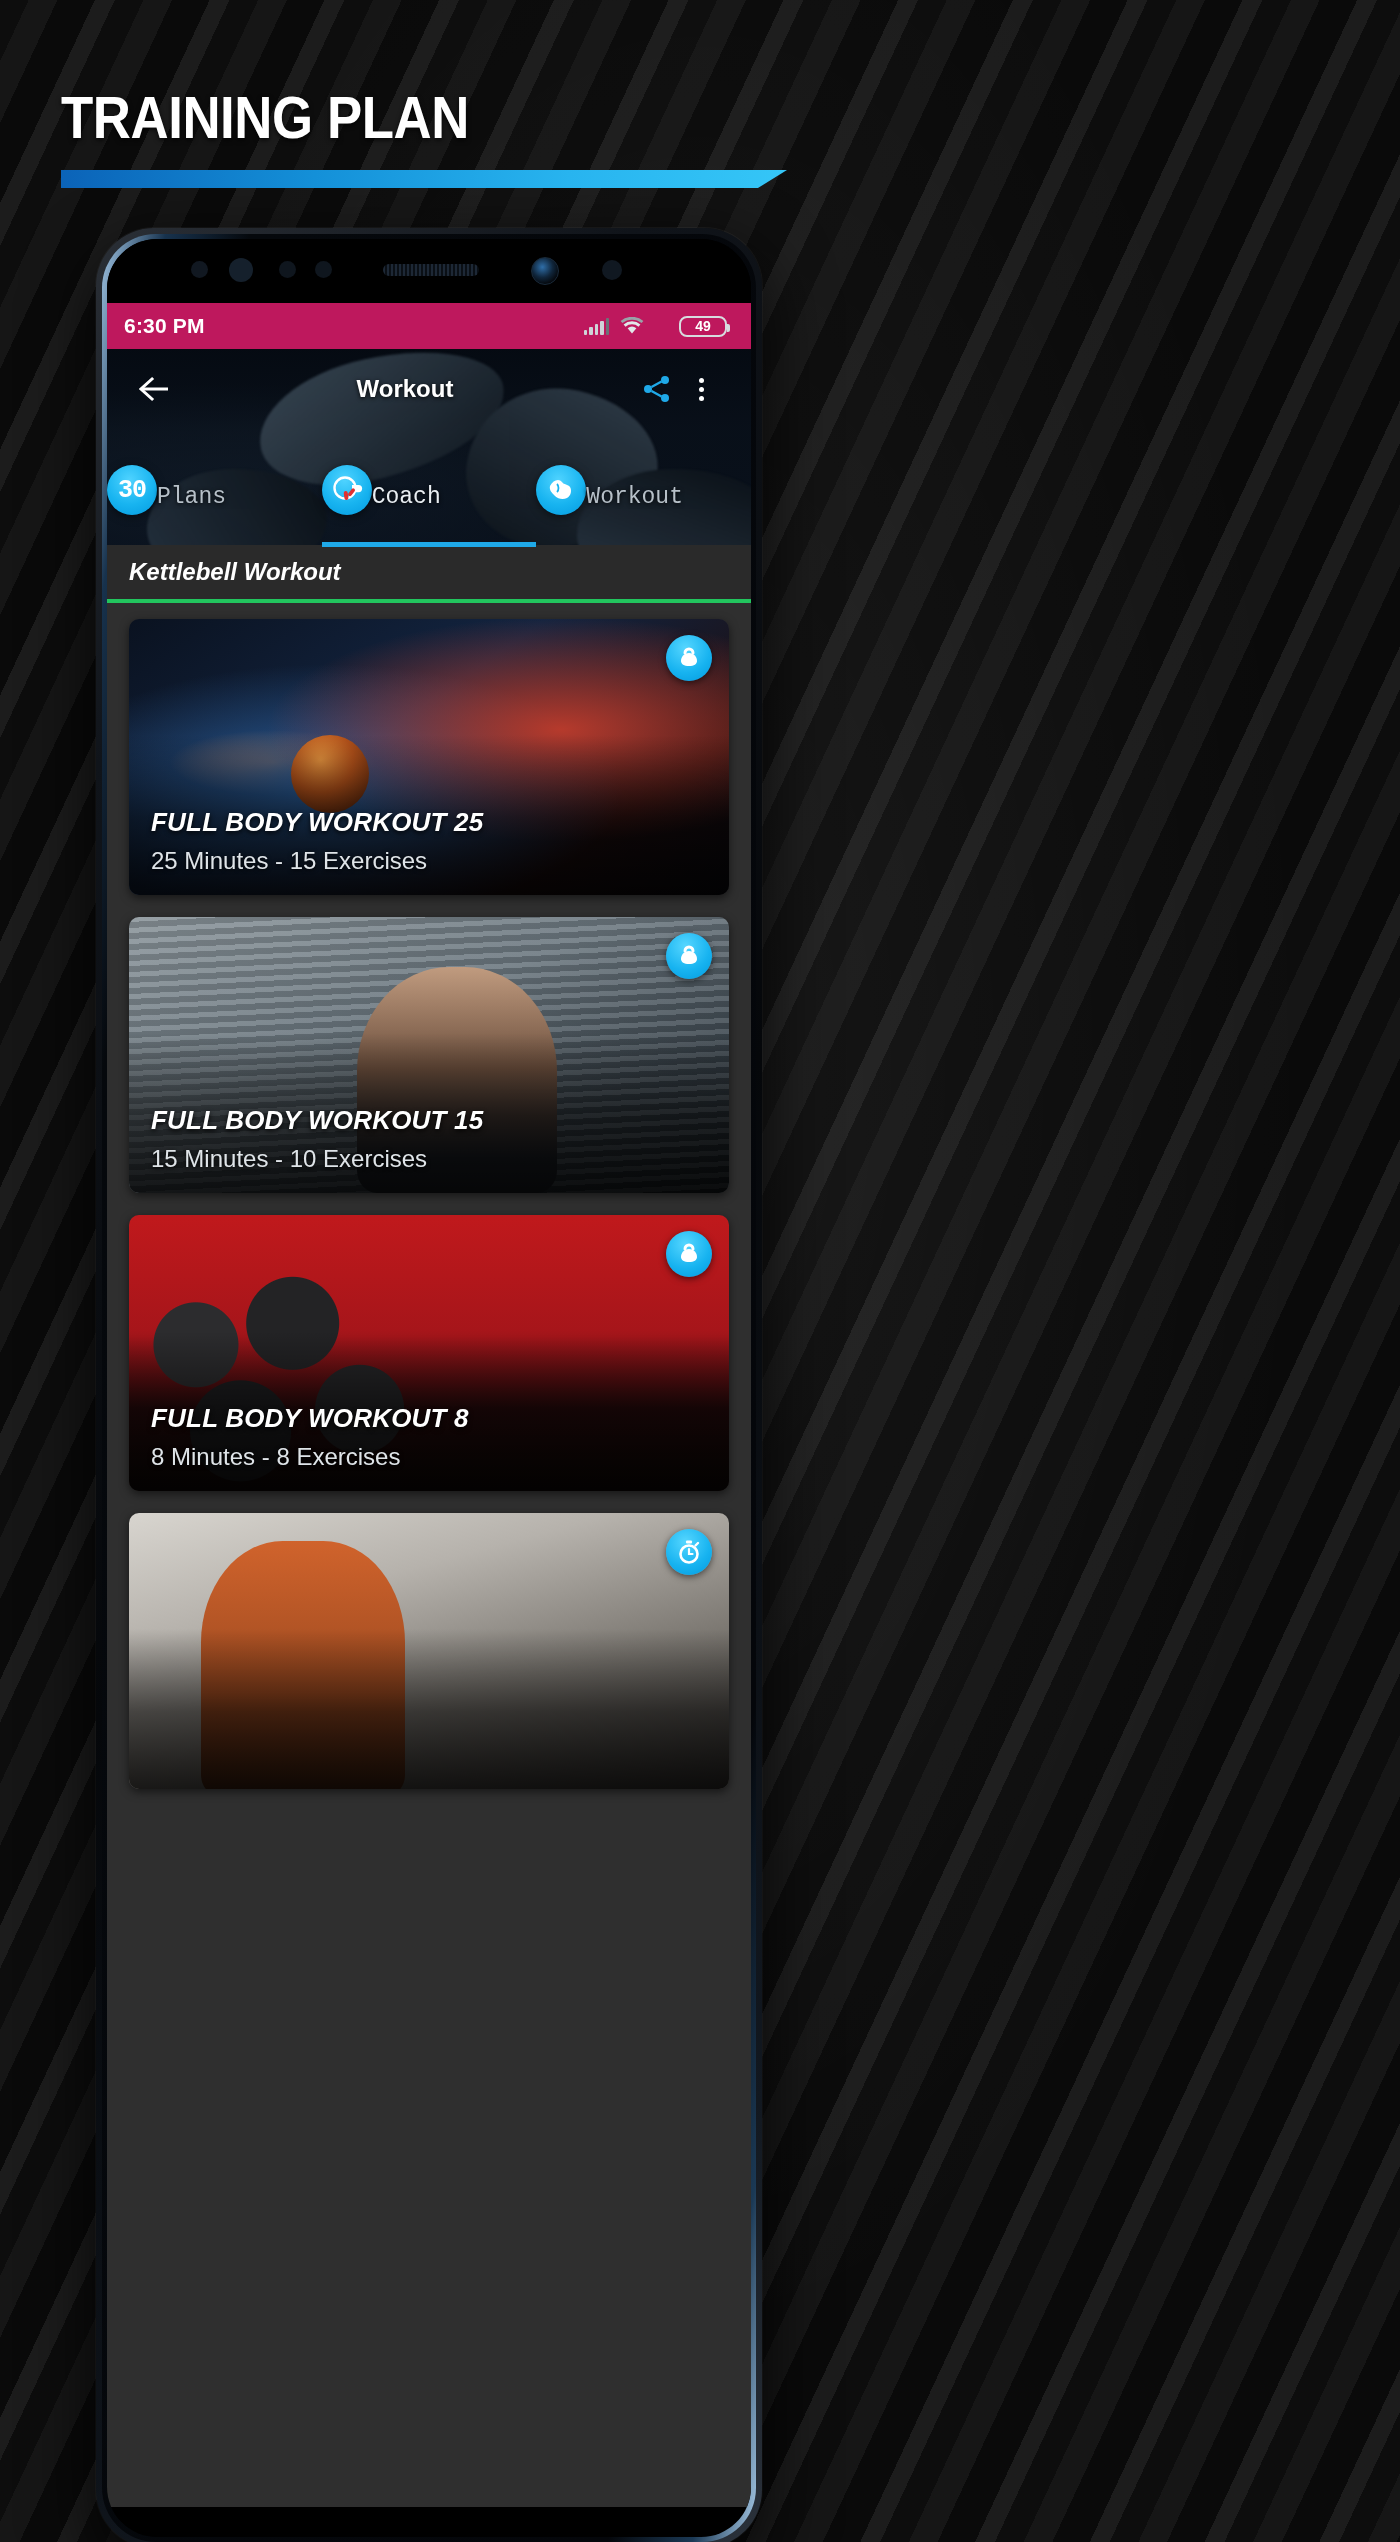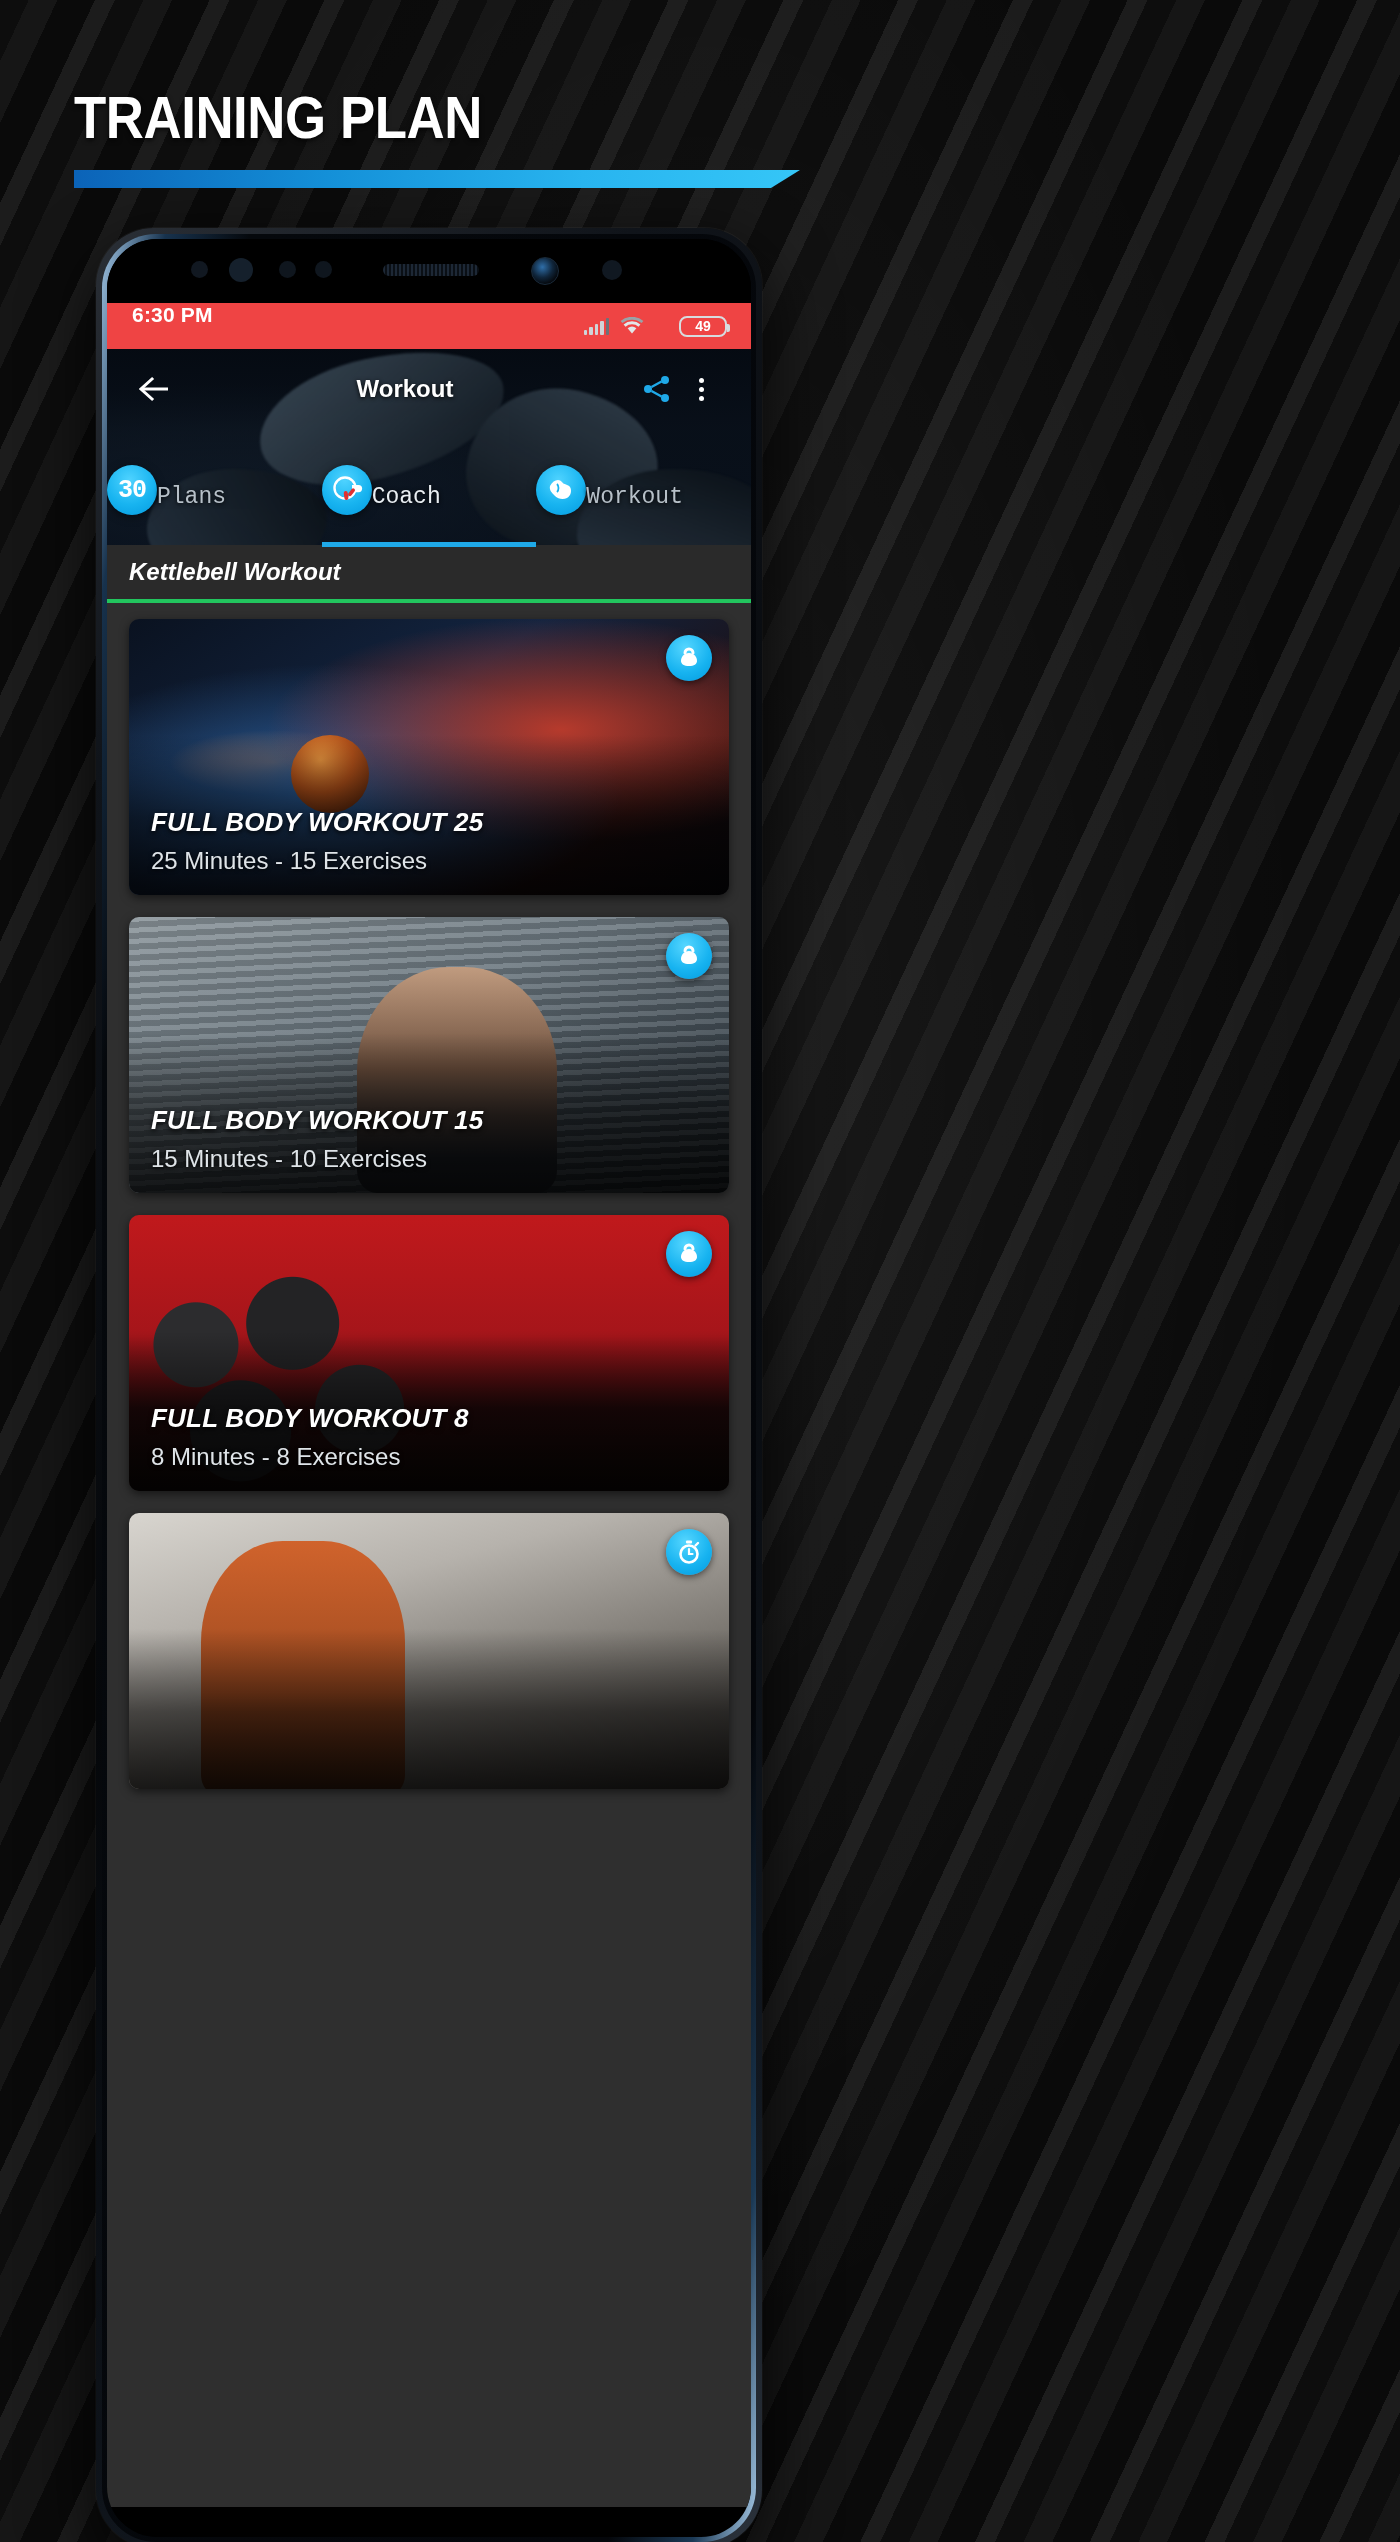--- a/index.html
+++ b/index.html
@@ -20,21 +20,21 @@
         #161616 26px, #161616 52px,
         #0a0a0a 52px, #0a0a0a 86px,
         #1c1c1c 86px, #1c1c1c 104px);
   }
   #backdrop:after{
     content:"";position:absolute;inset:0;
     background:radial-gradient(ellipse at 50% 42%, rgba(255,255,255,.05) 0%, rgba(0,0,0,0) 62%);
   }
 
   
-  #heading{ position:absolute; left:74px; top:88px; width:740px; z-index:5;}
+  #heading{ position:absolute; left:61px; top:88px; width:740px; z-index:5;}
   #heading h1{
     font-family:"Liberation Sans", sans-serif;
     font-size:60px; font-weight:bold; color:#ffffff;
     letter-spacing:-0.5px; line-height:1;
     transform:scaleX(0.88); transform-origin:left center;
     text-shadow:0 2px 6px rgba(0,0,0,.8);
   }
   #title-underline{
     margin-top:22px; height:18px; width:726px; position:relative;
   }
@@ -79,22 +79,22 @@
   }
   #cam{
     position:absolute;left:424px;top:18px;width:28px;height:28px;border-radius:50%;
     background:radial-gradient(circle at 40% 35%,#2f6ea8 0%,#10263c 45%,#05080c 75%);
     border:1px solid #1a2a3a;
   }
   #s5{left:495px;width:20px;height:20px;top:21px;background:#101821;}
 
   
   #statusbar{
-    height:46px;display:flex;justify-content:space-between;
-    padding:0 24px 0 25px; background:#ef4444; color:#fff;
+    height:46px;display:flex;align-items:center;justify-content:space-between;
+    padding:0 24px 0 17px; background:#be185d; color:#fff;
   }
   #clock{font-size:21px;font-weight:bold;letter-spacing:.2px;}
   #status-icons{display:flex;align-items:center;gap:11px;}
   .signal{display:flex;align-items:flex-end;gap:2px;height:17px;}
   .signal i{width:3.5px;background:#cfd4d8;display:block;border-radius:1px;}
   .signal i:nth-child(1){height:5px;}
   .signal i:nth-child(2){height:8px;}
   .signal i:nth-child(3){height:11px;}
   .signal i:nth-child(4){height:14px;}
   .signal i:nth-child(5){height:17px;background:#6d7278;}

